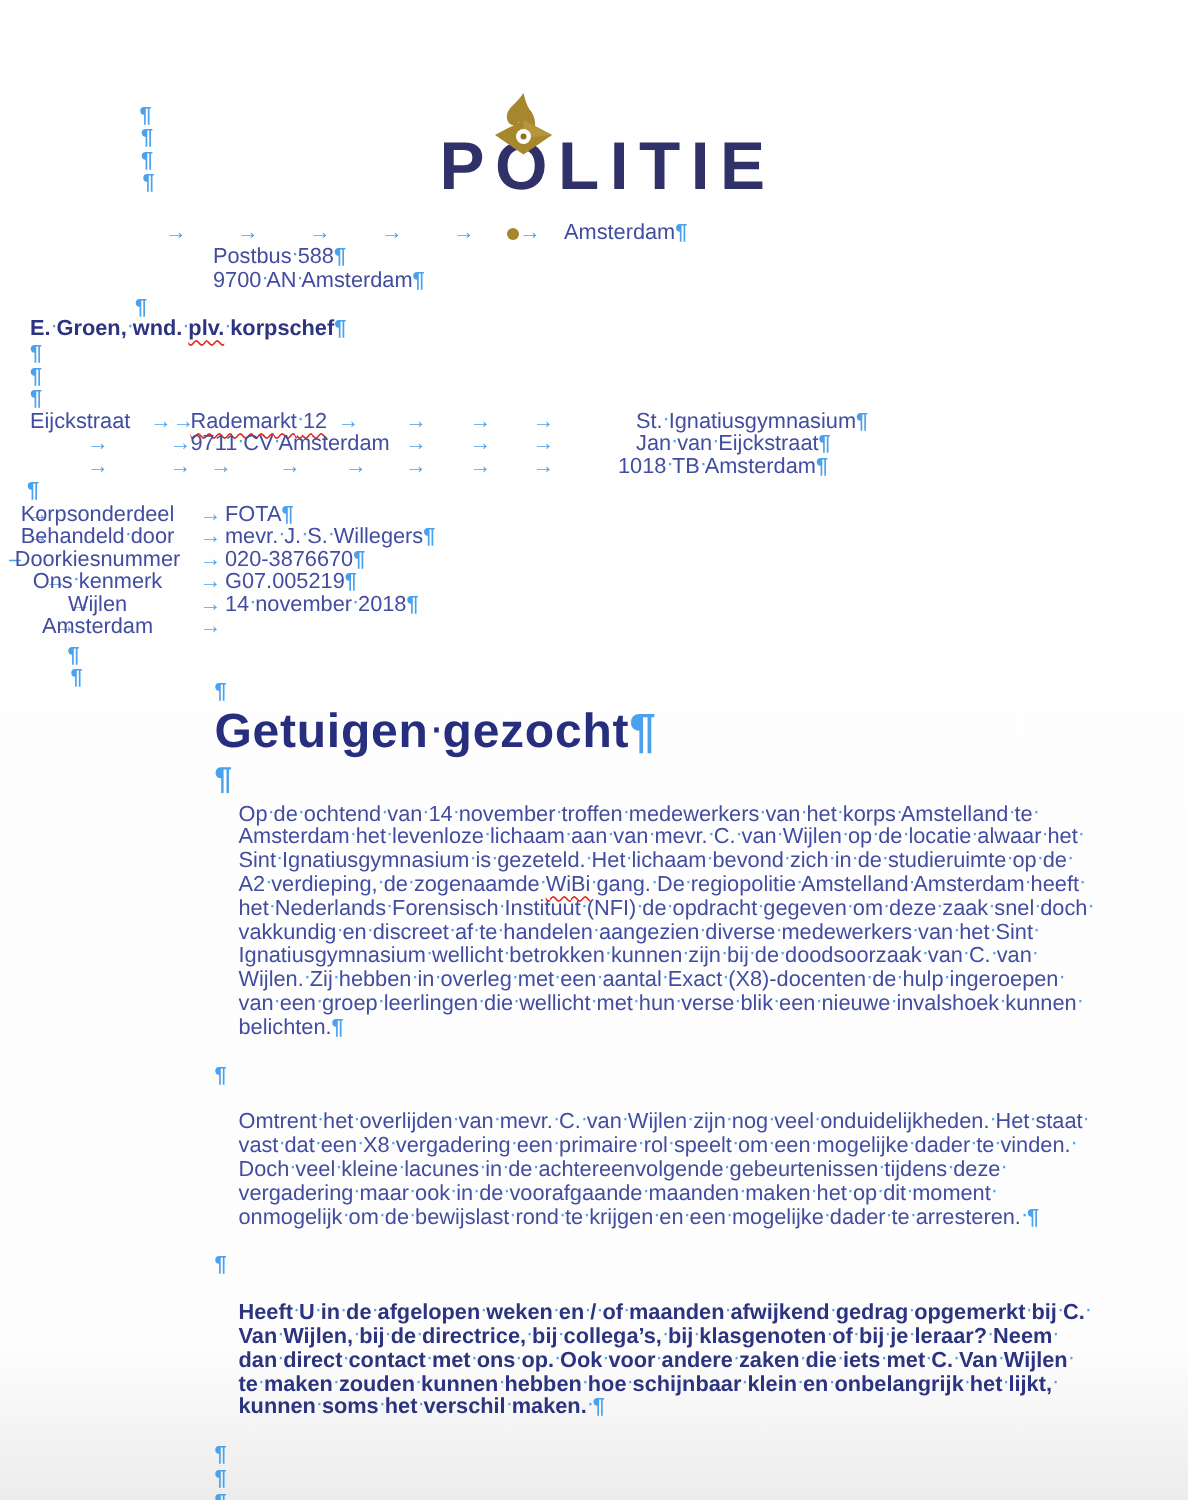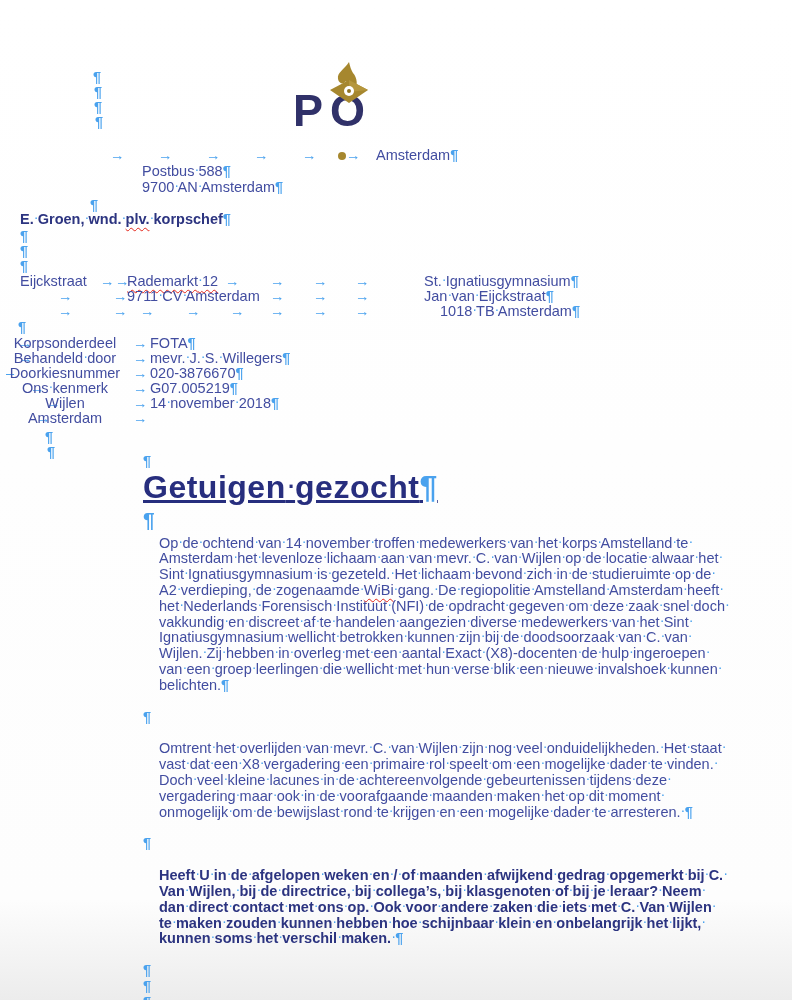--- a/index.html
+++ b/index.html
@@ -24,21 +24,21 @@
   .gold-dot{position:absolute;width:8px;height:8px;border-radius:50%;background:#a6872e;}
   
   .meta-row{position:absolute;left:0;width:500px;height:16px;font-size:14.5px;line-height:15.8px;}
   .meta-label{position:absolute;left:0;width:130px;text-align:center;white-space:pre;}
   .meta-mid{position:absolute;left:133px;}
   .meta-val{position:absolute;left:150px;white-space:pre;}
   
   .col{position:absolute;left:143px;top:454px;width:600px;font-size:14.5px;line-height:15.8px;}
   .col p{margin:16px;}
   .line{height:15.8px;}
-  .heading{font-size:32px;line-height:34px;font-weight:bold;color:#272e7e;letter-spacing:0.5px;margin:0;text-decoration:underline;}
+  .heading{font-size:32px;line-height:34px;font-weight:bold;color:#272e7e;letter-spacing:0.5px;margin:0;}
   .heading .sp::before{color:#272e7e;top:-2px;}
   .big-line{font-size:21px;line-height:32px;}
 </style>
 </head>
 <body>
 
 <div class="page">
 
   <span class="abs t pil" style="left:93px;top:70px">¶</span>
   <span class="abs t pil" style="left:94px;top:85px">¶</span>
@@ -50,20 +50,21 @@
     <span class="logo-o">
       <span>O</span>
       <svg width="48" height="58" viewBox="0 0 48 58">
         <path d="M25 1 C20 9 13 11 14 18 C15 23 20 24 22 20 C24 24 19 26 20 30 L29 30 C35 26 33 16 29 12 C27 9 26 5 25 1 Z" fill="#a6872e"></path>
         <polygon points="25,19 44,29 25,42 6,29" fill="#a6872e"></polygon>
         <polygon points="25,19 44,29 25,31" fill="#b5963c"></polygon>
         <circle cx="25" cy="30" r="5" fill="#ffffff"></circle>
         <circle cx="25" cy="30" r="2" fill="#8f7322"></circle>
       </svg>
     </span>
+    <span class="litie">LITIE</span>
   </div>
 
   <span class="abs t mark" style="left:110px;top:148px">→</span>
   <span class="abs t mark" style="left:158px;top:148px">→</span>
   <span class="abs t mark" style="left:206px;top:148px">→</span>
   <span class="abs t mark" style="left:254px;top:148px">→</span>
   <span class="abs t mark" style="left:302px;top:148px">→</span>
   <span class="gold-dot" style="left:338px;top:152px"></span>
   <span class="abs t mark" style="left:346px;top:148px">→</span>
   <span class="abs t" style="left:376px;top:148px"><span>Amsterdam</span><span class="pil">¶</span></span>
@@ -96,21 +97,21 @@
   <span class="abs t" style="left:424px;top:289px"><span>Jan<span class="sp"> </span>van<span class="sp"> </span>Eijckstraat</span><span class="pil">¶</span></span>
 
   <span class="abs t mark" style="left:58px;top:304px">→</span>
   <span class="abs t mark" style="left:113px;top:304px">→</span>
   <span class="abs t mark" style="left:140px;top:304px">→</span>
   <span class="abs t mark" style="left:186px;top:304px">→</span>
   <span class="abs t mark" style="left:230px;top:304px">→</span>
   <span class="abs t mark" style="left:270px;top:304px">→</span>
   <span class="abs t mark" style="left:313px;top:304px">→</span>
   <span class="abs t mark" style="left:355px;top:304px">→</span>
-  <span class="abs t" style="left:440px;top:304px"><span>1018<span class="sp"> </span>TB<span class="sp"> </span>Amsterdam</span><span class="pil">¶</span></span>
+  <span class="abs t" style="left:412px;top:304px"><span>1018<span class="sp"> </span>TB<span class="sp"> </span>Amsterdam</span><span class="pil">¶</span></span>
 
   <span class="abs t pil" style="left:18px;top:320px">¶</span>
 
   <div class="meta-row" style="top:336px">
     <span class="abs mark" style="left:18px">→</span>
     <span class="meta-label">Korpsonderdeel</span>
     <span class="meta-mid mark">→</span>
     <span class="meta-val"><span>FOTA</span><span class="pil">¶</span></span>
   </div>
   <div class="meta-row" style="top:351px">

